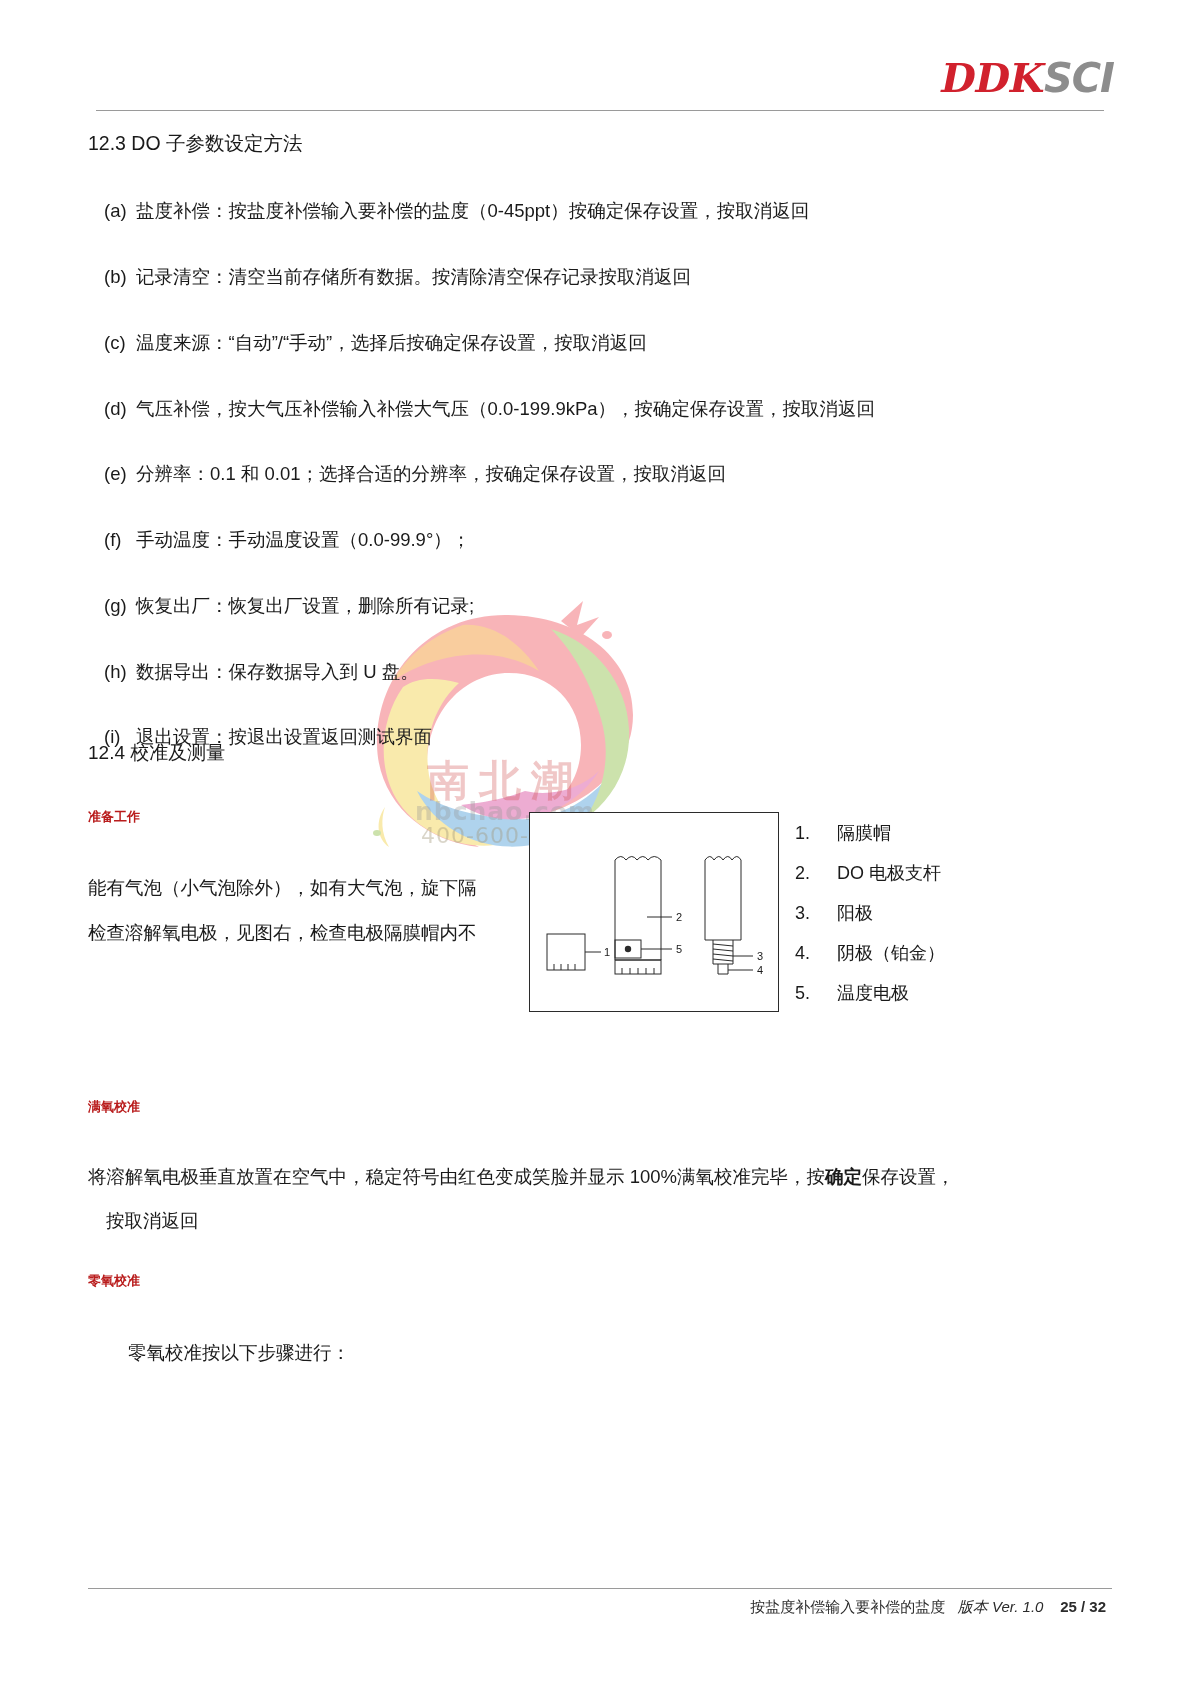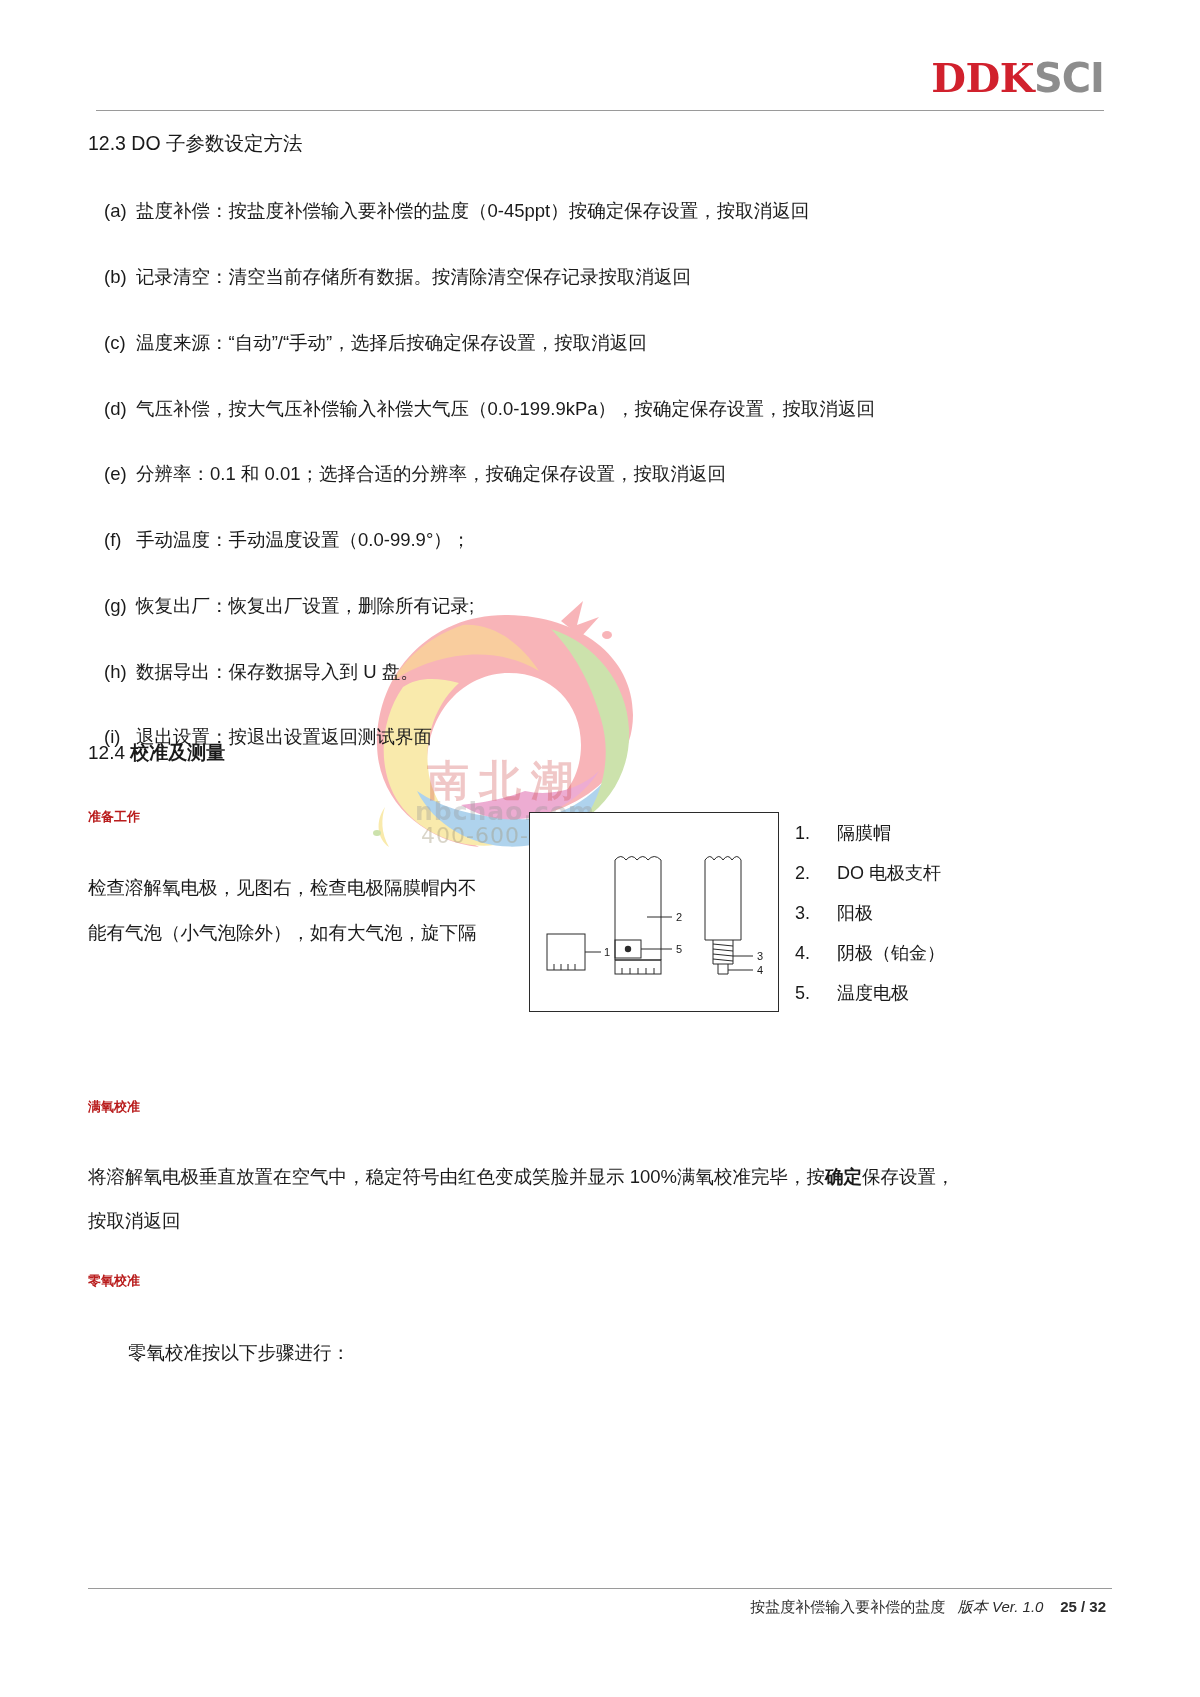--- a/index.html
+++ b/index.html
@@ -72,24 +72,25 @@
   .content { position: relative; z-index: 2; }
 
   
   .doc-header {
     position: absolute;
     left: 0; right: 0; top: 0;
     height: 112px;
   }
   .brand {
     position: absolute;
-    right: 96px;
+    right: 86px;
     top: 58px;
     line-height: 1;
     white-space: nowrap;
+    font-style: italic;
   }
   .brand-ddk {
     font-family: "DejaVu Serif", "Liberation Serif", serif;
     font-weight: bold;
     font-size: 40px;
     color: #d1212d;
     letter-spacing: -0.5px;
   }
   .brand-sci {
     font-family: "DejaVu Sans", "Liberation Sans", sans-serif;
@@ -125,21 +126,21 @@
   }
 
   h3.section-title-2 {
     margin: 0;
     padding: 0;
     font-size: 19px;
     font-weight: normal;
     color: #1a1a1a;
     line-height: 1.4;
   }
-  h3.section-title-2 b { font-weight: bold; }
+  h3.section-title-2 b { font-weight: normal; }
 
   .sub-head {
     font-size: 13px;
     font-weight: bold;
     color: #b91c1c;
     line-height: 1.4;
   }
 
   ol.abc-list {
     list-style: none;
@@ -314,22 +315,22 @@
 
     <div class="flow" style="top:740px;">
       <h3 class="section-title-2"><span>12.4 </span><b>校准及测量</b></h3>
     </div>
 
     <div class="flow" style="top:808px;">
       <div class="sub-head">准备工作</div>
     </div>
 
     <div class="flow" style="top:865px; width:440px;">
+      <div class="para-spaced">能有气泡（小气泡除外），如有大气泡，旋下隔</div>
       <div class="para-spaced">检查溶解氧电极，见图右，检查电极隔膜帽内不</div>
-      <div class="para-spaced">能有气泡（小气泡除外），如有大气泡，旋下隔</div>
     </div>
 
     <div class="figure-block">
       <div class="figure-box"></div>
       <svg viewBox="0 0 250 200" width="250" height="200" xmlns="http://www.w3.org/2000/svg" style="position:absolute;inset:0;">
         <g fill="none" stroke="#2b2b2b" stroke-width="1" stroke-linejoin="miter">
 
           <rect x="18" y="122" width="38" height="36"></rect>
           <line x1="25" y1="152" x2="25" y2="158"></line>
           <line x1="32" y1="152" x2="32" y2="158"></line>
@@ -400,21 +401,21 @@
         <span class="lg-label">温度电极</span>
       </div>
     </div>
 
     <div class="flow" style="top:1098px;">
       <div class="sub-head">满氧校准</div>
     </div>
 
     <div class="flow" style="top:1155px;">
       <div class="para" style="line-height:2.4;"><span>将溶解氧电极垂直放置在空气中，稳定符号由红色变成笑脸并显示 100%满氧校准完毕，</span><span>按</span><b>确定</b><span>保存设置，</span></div>
-      <div class="para" style="line-height:2.4;">按取消返回</div>
+      <div class="para" style="line-height:2.4;margin-left:18px;">按取消返回</div>
     </div>
 
     <div class="flow" style="top:1272px;">
       <div class="sub-head">零氧校准</div>
     </div>
 
     <div class="flow" style="top:1330px;">
       <div class="para" style="line-height:2.45;margin-left:40px;">零氧校准按以下步骤进行：</div>
     </div>
 

